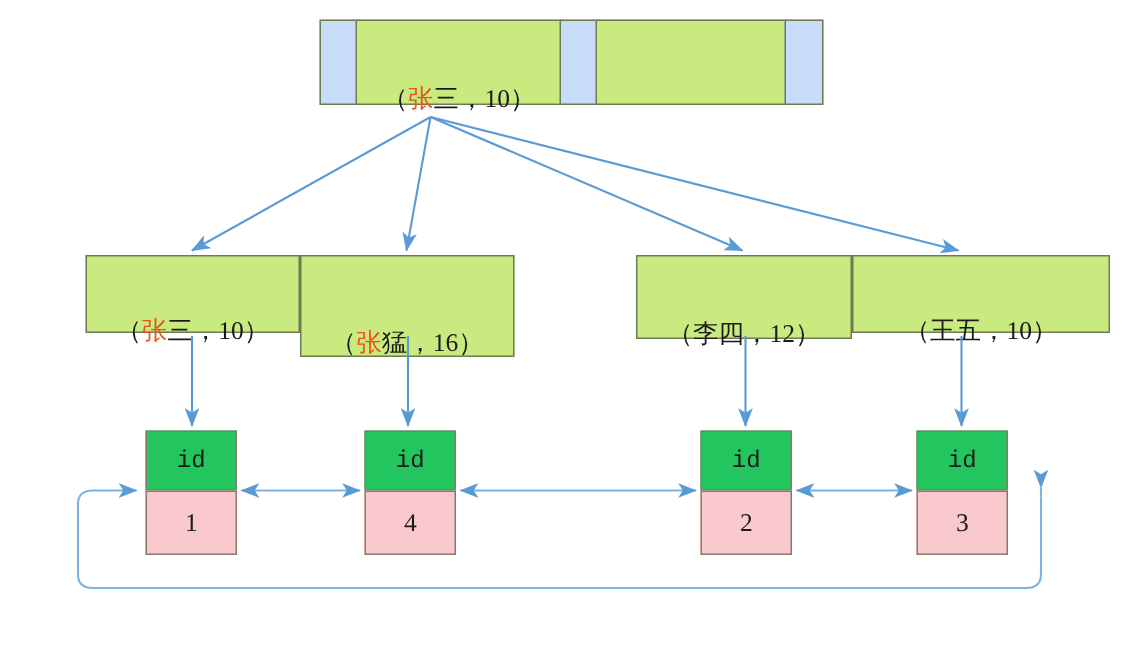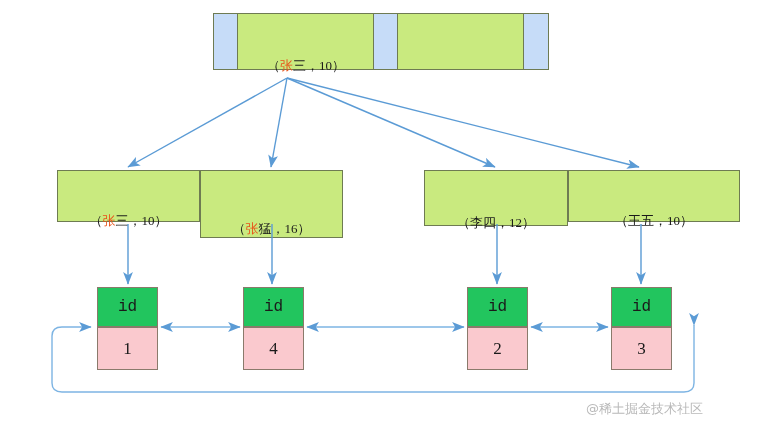--- a/index.html
+++ b/index.html
@@ -40,21 +40,21 @@
     background: #22c55e;
     border: 1.5px solid #8a7a6b;
   }
   .pink {
     background: #fac9ce;
     border: 1.5px solid #8a7a6b;
   }
 
   
   .keytext {
-    font-size: 13px;
+    font-size: 17px;
     color: #1a1a1a;
     letter-spacing: 0px;
     line-height: 1;
     margin-top: 48px;
   }
   .keytext .hl {
     color: #e8541a;
   }
 
   .leaf-label {
@@ -193,15 +193,14 @@
       <line x1="307" y1="327" x2="464" y2="327"></line>
       <line x1="531" y1="327" x2="608" y2="327"></line>
     </g>
 
     <g stroke="#7db4e3" stroke-width="1.4" fill="none">
       <path d="M 694,331 L 694,383 Q 694,392 684,392 L 62,392 Q 52,392 52,383 L 52,336 Q 52,327 62,327 L 91,327" marker-end="url(#ah)"></path>
       <path d="M 694,331 L 694,325" marker-end="url(#ah-start)"></path>
     </g>
   </svg>
 
-  <div id="watermark">@稀土掘金技术社区</div>
 
 </div>
 
 </body></html>

